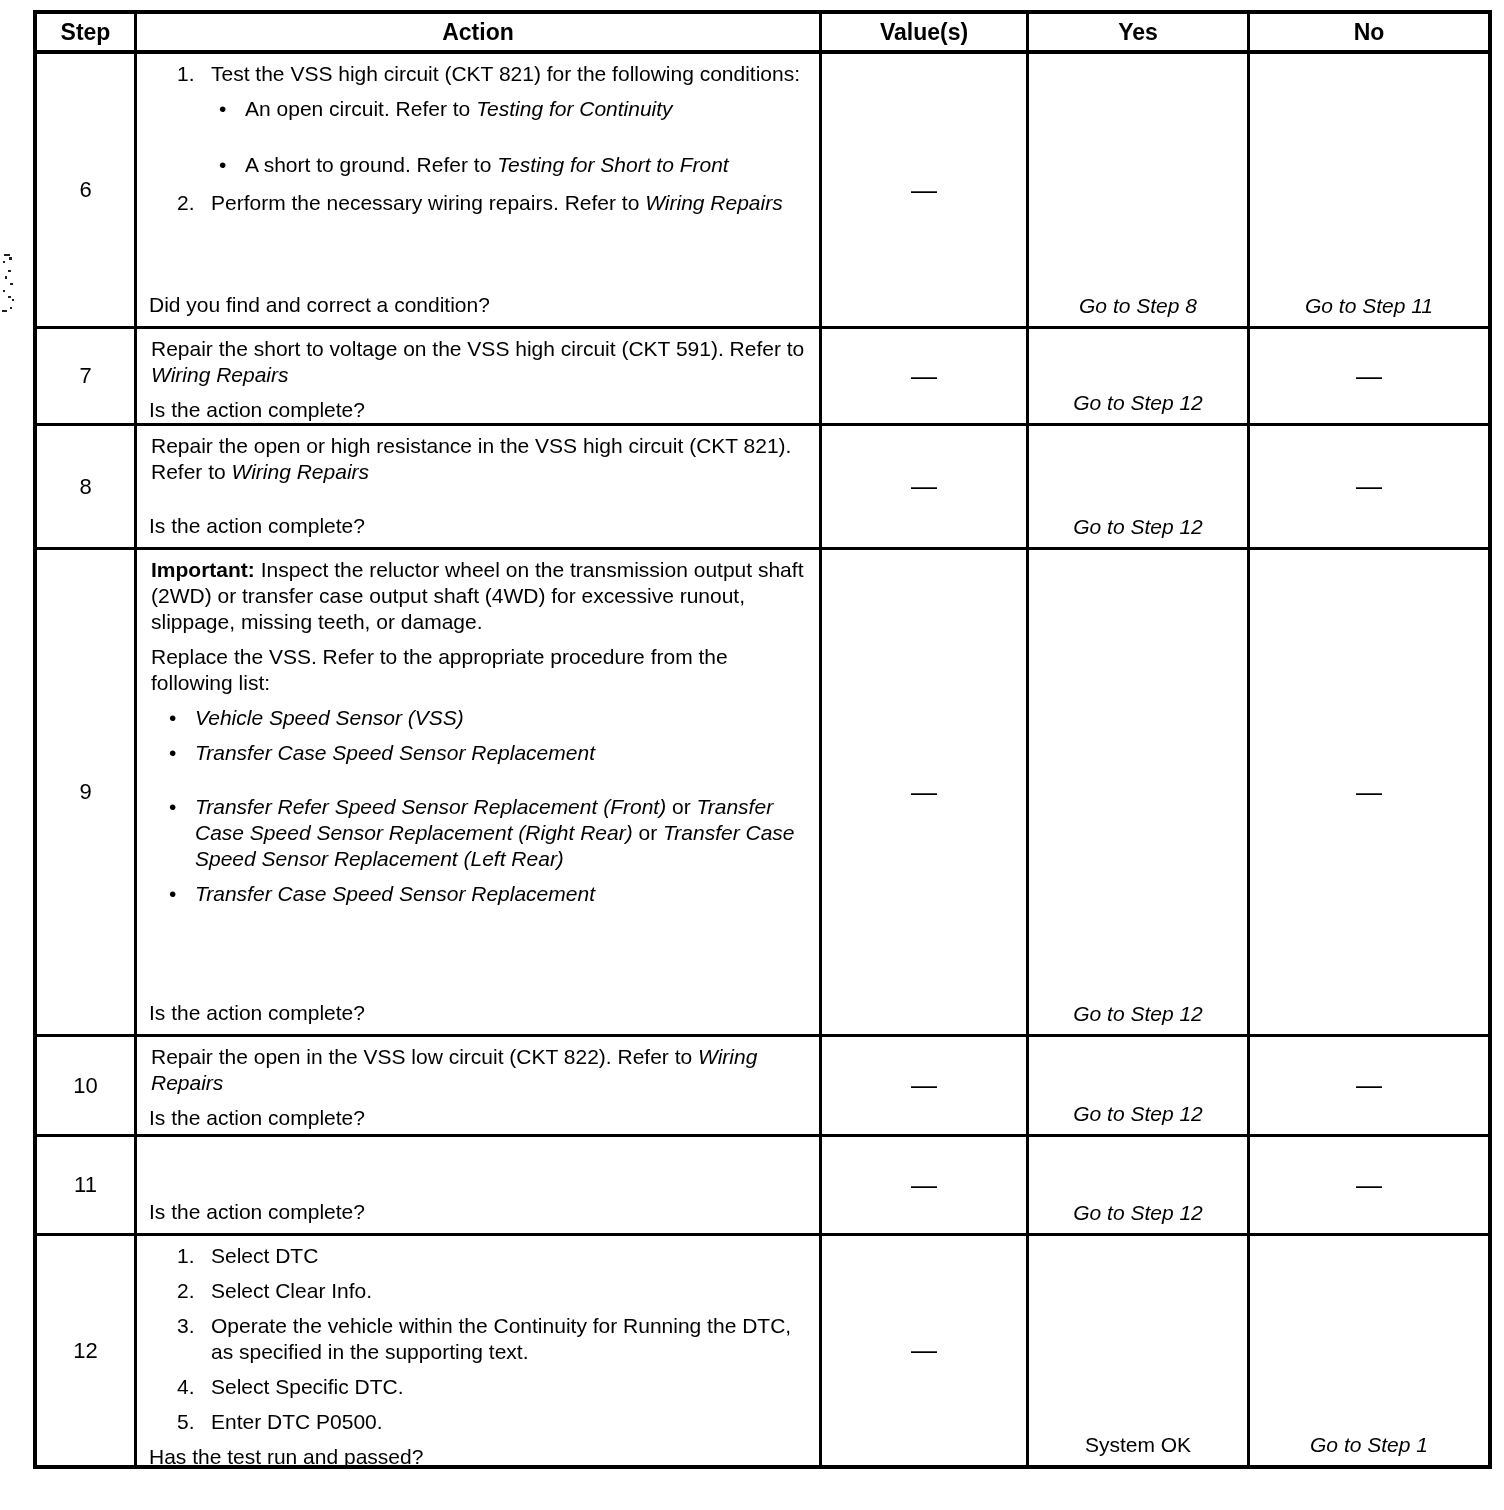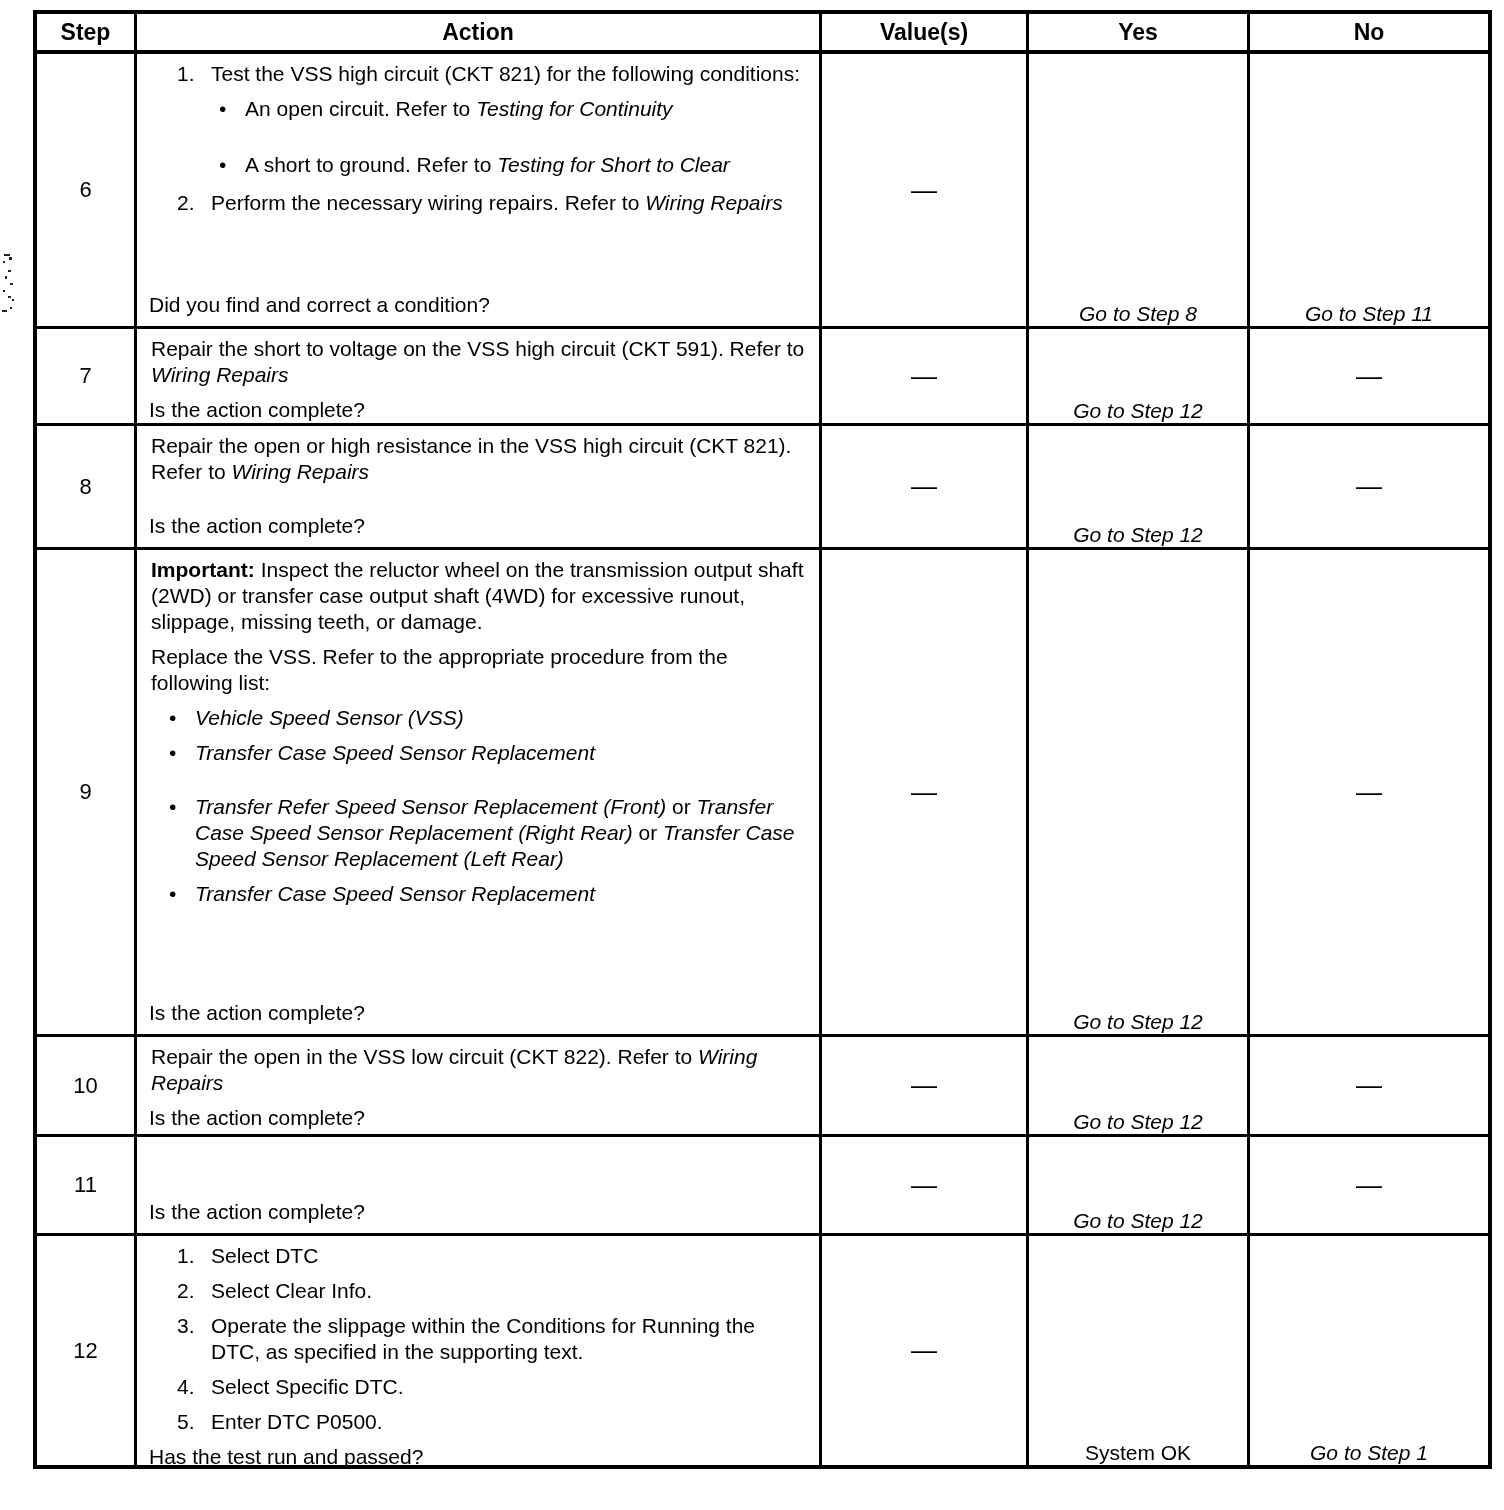--- a/index.html
+++ b/index.html
@@ -97,20 +97,21 @@
     justify-content: center;
     font-size: 26px;
   }
   .endcell {
     display: flex;
     justify-content: center;
     font-size: 21px;
   }
   .endcell.goto {
     align-items: flex-end;
+    padding-bottom: 8px;
   }
   .endcell.dash {
     align-items: center;
     font-size: 26px;
   }
 </style>
 </head>
 <body>
 
 <div class="page">
@@ -146,21 +147,21 @@
             <div class="blk num">
               <span class="n">1.</span>
               <span><span>Test the VSS high circuit (CKT 821) for the following conditions:</span></span>
             </div>
             <div class="blk bullet ind2">
               <span class="d">•</span>
               <span><span>An open circuit. Refer to </span><span class="it">Testing for Continuity</span></span>
             </div>
             <div class="blk bullet ind2">
               <span class="d">•</span>
-              <span><span>A short to ground. Refer to </span><span class="it">Testing for Short to Clear</span></span>
+              <span><span>A short to ground. Refer to </span><span class="it">Testing for Short to Front</span></span>
             </div>
             <div class="blk num">
               <span class="n">2.</span>
               <span><span>Perform the necessary wiring repairs. Refer to </span><span class="it">Wiring Repairs</span></span>
             </div>
             <div class="question">Did you find and correct a condition?</div>
           </div>
           <div class="cell valuecell">—</div>
           <div class="cell endcell goto">
             <span class="it">Go to Step 8</span>
@@ -261,21 +262,21 @@
             <div class="blk num">
               <span class="n">1.</span>
               <span><span>Select DTC</span></span>
             </div>
             <div class="blk num">
               <span class="n">2.</span>
               <span><span>Select Clear Info.</span></span>
             </div>
             <div class="blk num">
               <span class="n">3.</span>
-              <span><span>Operate the slippage within the Conditions for Running the DTC, as specified in the supporting text.</span></span>
+              <span><span>Operate the vehicle within the Continuity for Running the DTC, as specified in the supporting text.</span></span>
             </div>
             <div class="blk num">
               <span class="n">4.</span>
               <span><span>Select Specific DTC.</span></span>
             </div>
             <div class="blk num">
               <span class="n">5.</span>
               <span><span>Enter DTC P0500.</span></span>
             </div>
             <div class="question">Has the test run and passed?</div>

